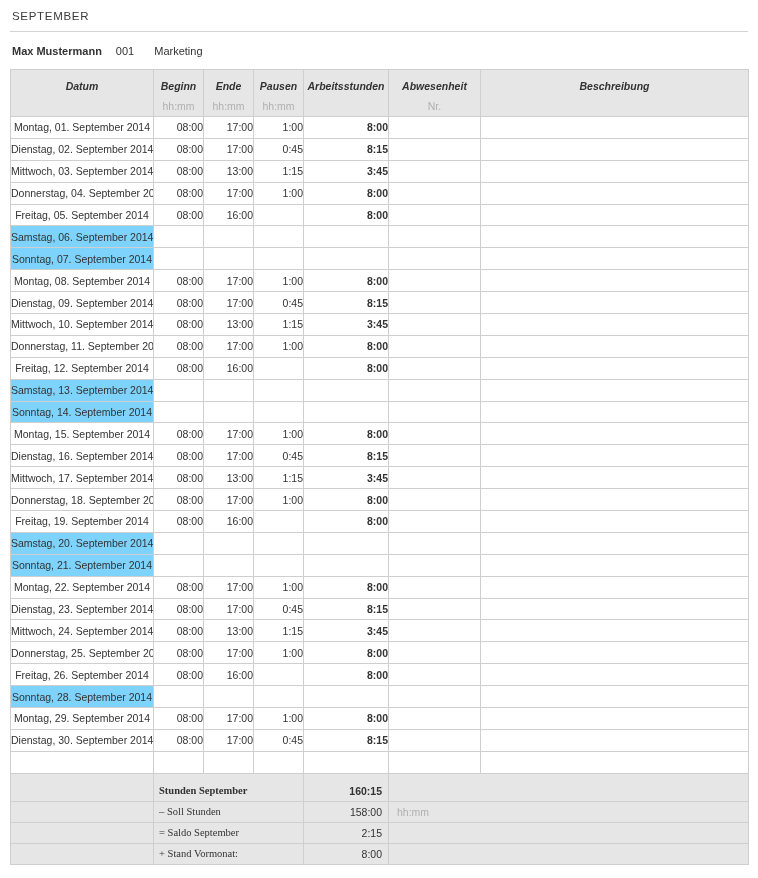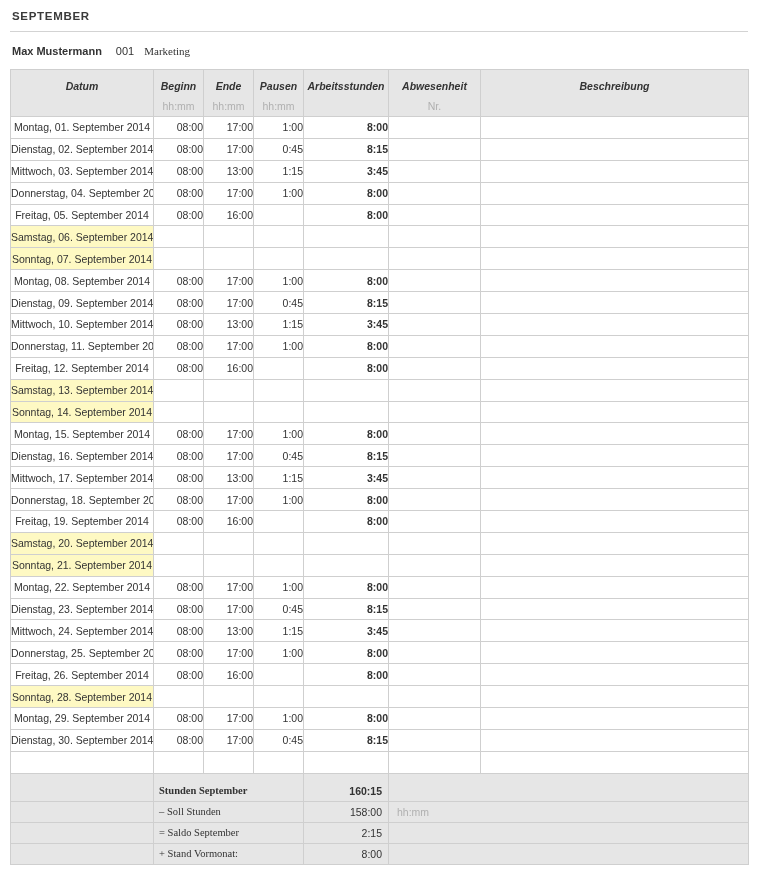--- a/index.html
+++ b/index.html
@@ -14,21 +14,21 @@
     color: #333333;
     -webkit-font-smoothing: antialiased;
   }
   .page {
     width: 758px;
     box-sizing: border-box;
     padding: 0 10px;
   }
   .month-title {
     font-size: 11.5px;
-    font-weight: bold;
+    font-weight: normal;
     letter-spacing: 0.7px;
     color: #3a3a3a;
     padding: 10px 2px 0 2px;
     margin: 0;
   }
   .title-rule {
     height: 1px;
     background: #d3d3d3;
     margin: 9px 0 0 0;
     font-size: 0;
@@ -41,23 +41,22 @@
   }
   .employee-line .emp-name {
     font-weight: bold;
     color: #333333;
   }
   .employee-line .emp-id {
     margin-left: 14px;
     color: #333333;
   }
   .employee-line .emp-dept {
-    margin-left: 10px;
-    color: #333333;
-    font-family: Liberation Serif, serif;
+    margin-left: 20px;
+    color: #333333;
   }
 
   table.timesheet {
     border-collapse: collapse;
     width: 738px;
     table-layout: fixed;
     font-size: 10.5px;
   }
   table.timesheet th,
   table.timesheet td {
@@ -103,21 +102,21 @@
 
   tbody tr { height: 20.9px; }
   tbody td { height: 20.9px; }
 
   td.cell-date {
     text-align: center;
     padding: 0 3px;
     color: #333333;
   }
   td.cell-date.weekend {
-    background: #fef9c3;
+    background: #7dd3fc;
   }
   td.num {
     text-align: right;
     padding: 0 6px 0 3px;
     color: #333333;
   }
   td.num.bold {
     font-weight: bold;
   }
   td.plain { background: #ffffff; }

